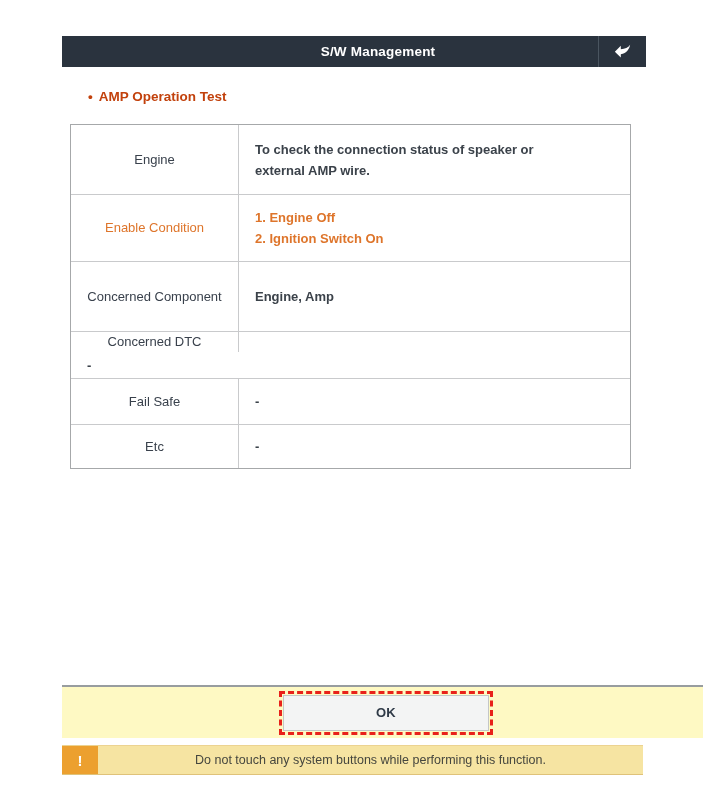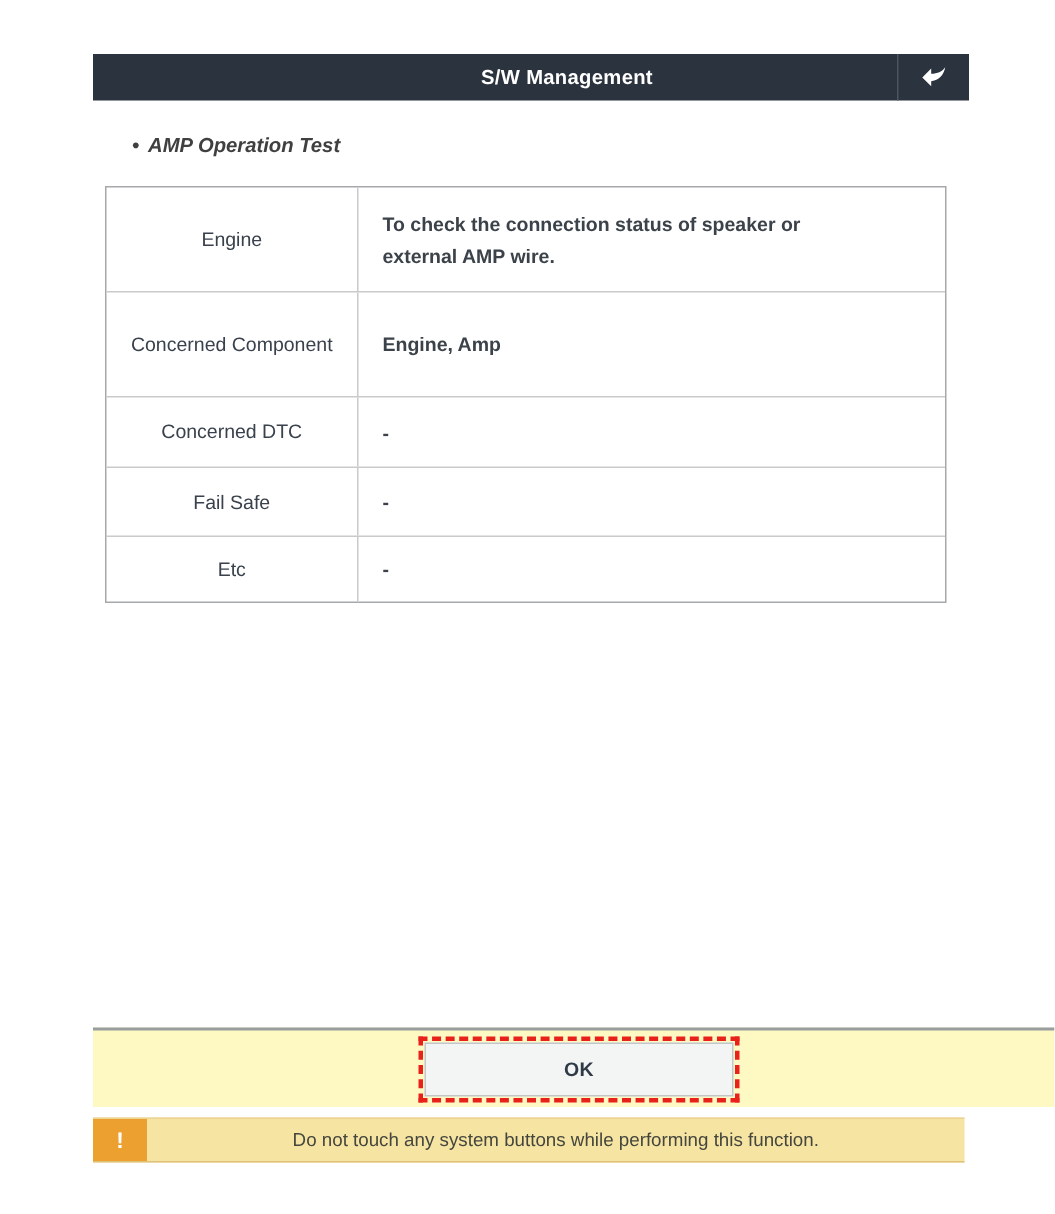--- a/index.html
+++ b/index.html
@@ -35,21 +35,21 @@
     border-left: 1px solid #4a5560;
     display: flex; align-items: center; justify-content: center;
     cursor: pointer;
     background: transparent;
   }
 
   
   .section-heading {
     position: absolute;
     left: 88px; top: 89px;
-    color: #404040; font-size: 13.5px; font-weight: bold; font-style: italic;
+    color: #c2410c; font-size: 13.5px; font-weight: bold;
   }
   .section-heading .bullet { margin-right: 6px; }
 
   
   .info-table {
     position: absolute;
     left: 70px; top: 124px;
     width: 561px;
     border: 1px solid #a6a8aa;
     background: #ffffff;
@@ -66,21 +66,21 @@
     flex-shrink: 0;
   }
   .tvalue {
     flex: 1;
     display: flex; flex-direction: column; justify-content: center;
     padding-left: 16px; padding-right: 10px;
     color: #3b424a; font-size: 13px; line-height: 21px; font-weight: bold;
   }
   .tvalue .wrap-narrow { max-width: 320px; }
   .h69 { height: 69px; } .h67 { height: 67px; } .h70 { height: 70px; }
-  .h47 { height: 47px; } .h46 { height: 46px; } .h44 { height: 44px; }
+  .h47 { height: 47px; flex-direction: column; } .h46 { height: 46px; } .h44 { height: 44px; }
   .orange { color: #de752b; }
 
   
   .ok-bar {
     position: absolute;
     left: 62px; top: 685px;
     width: 648px; height: 53px;
     background: #fef9c3;
     border-top: 2px solid #989d9f;
     display: flex; align-items: center; justify-content: center;
@@ -146,20 +146,27 @@
 
   <div class="info-table">
 
     <div class="trow h69">
       <div class="tlabel">Engine</div>
       <div class="tvalue">
         <div class="wrap-narrow">To check the connection status of speaker or external AMP wire.</div>
       </div>
     </div>
 
+    <div class="trow h67">
+      <div class="tlabel orange">Enable Condition</div>
+      <div class="tvalue orange">
+        <div>1. Engine Off</div>
+        <div>2. Ignition Switch On</div>
+      </div>
+    </div>
 
     <div class="trow h70">
       <div class="tlabel">Concerned Component</div>
       <div class="tvalue">
         <div>Engine, Amp</div>
       </div>
     </div>
 
     <div class="trow h47">
       <div class="tlabel">Concerned DTC</div>

